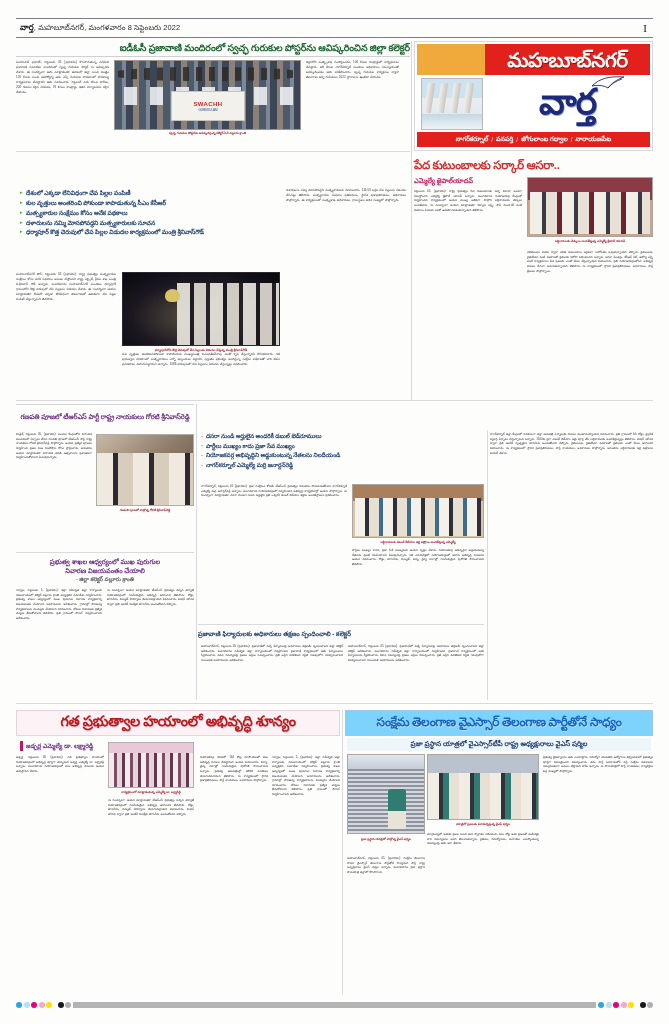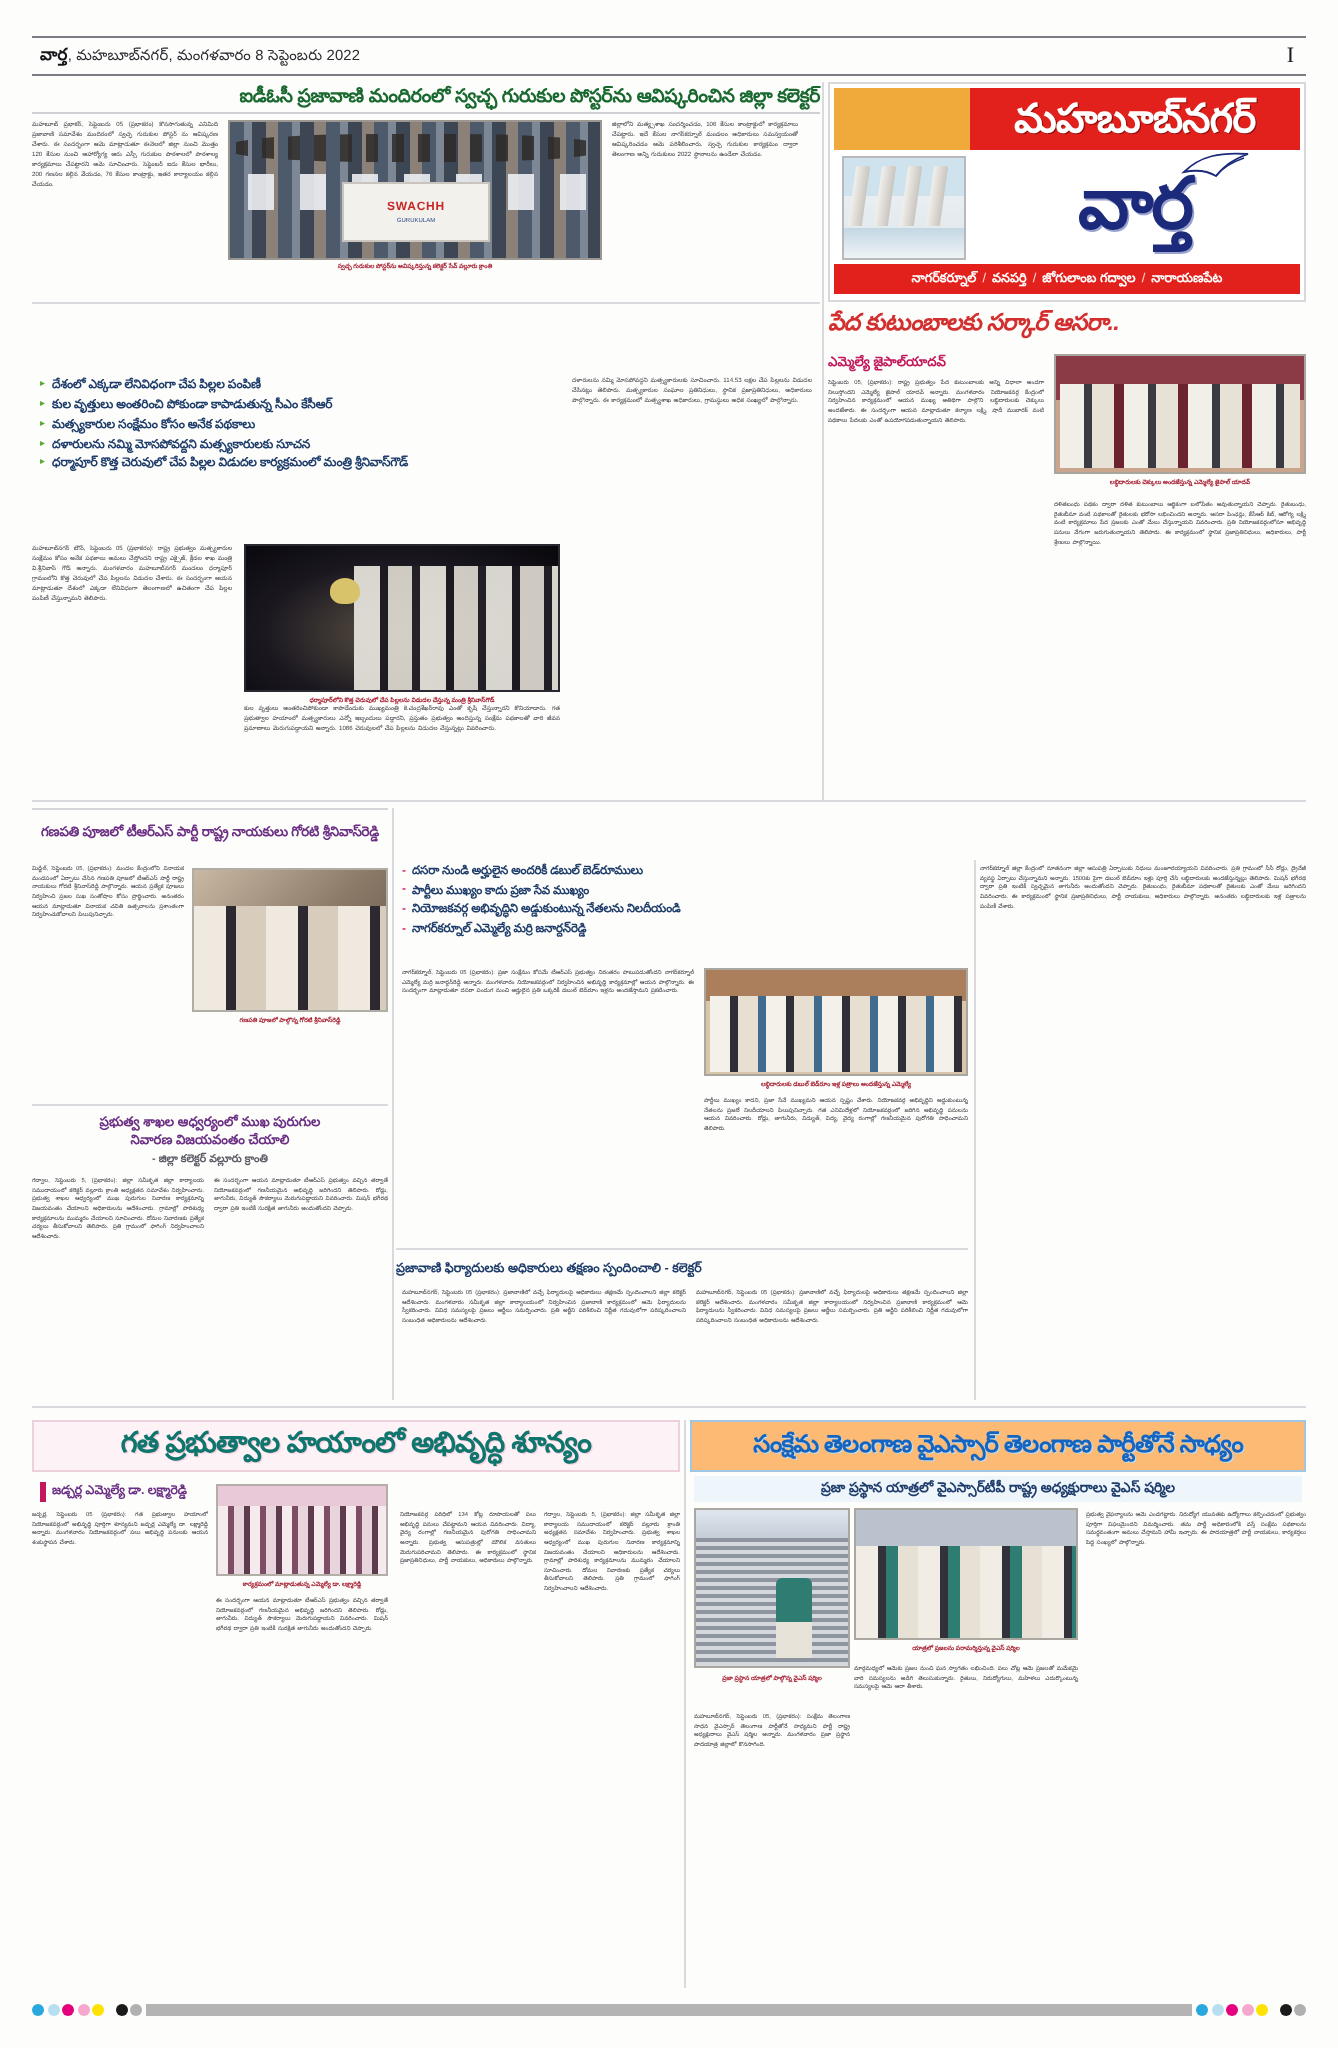--- a/index.html
+++ b/index.html
@@ -181,21 +181,21 @@
     letter-spacing: -0.1px;
   }
   #bullets li::before {
     content: "\25B8"; position: absolute; left: 0; top: 0;
     color: #5aa832; font-size: 5px;
   }
 
   
   #red-head {
     position: absolute; left: 414px; top: 155px; width: 239px; height: 20px;
-    display: flex; align-items: flex-start; font-style: italic;
+    display: flex; align-items: flex-end;
   }
   #red-head span {
     color: #d32f2f; font-size: 11.6px; font-weight: bold; letter-spacing: -0.35px;
   }
   #rc-sub {
     position: absolute; left: 414px; top: 176px; width: 112px; height: 11px;
     display: flex; align-items: center;
   }
   #rc-sub span { color: #c2185b; font-size: 6.6px; font-weight: bold; }
   #rc-photo {
@@ -310,26 +310,26 @@
   }
   #h5-center span { color: #1f3d6b; font-size: 6.3px; font-weight: bold; }
 
   
   #h6-left {
     position: absolute; left: 16px; top: 710px; width: 324px; height: 26px;
     background: #fdf2f6; border: 0.8px solid #edd0dc;
     display: flex; align-items: center; justify-content: center;
   }
   #h6-left span {
-    color: #0f766e; font-size: 14.4px; font-weight: bold; letter-spacing: -0.4px;
+    color: #b91c1c; font-size: 14.4px; font-weight: bold; letter-spacing: -0.4px;
     text-shadow: 0.6px 0.6px 0 #f7cfdf;
   }
   #h6-right {
     position: absolute; left: 345px; top: 710px; width: 308px; height: 26px;
-    background: #fdba74; border: 0.9px solid #9fc7e4;
+    background: #7dd3fc; border: 0.9px solid #9fc7e4;
     display: flex; align-items: center; justify-content: center;
   }
   #h6-right span {
     color: #1565c0; font-size: 12.1px; font-weight: bold; letter-spacing: -0.4px;
     text-shadow: 0.6px 0.6px 0 #bcdcf2;
   }
   #h7-left {
     position: absolute; left: 20px; top: 740px; width: 86px; height: 12px;
     display: flex; align-items: center; gap: 3px;
   }

